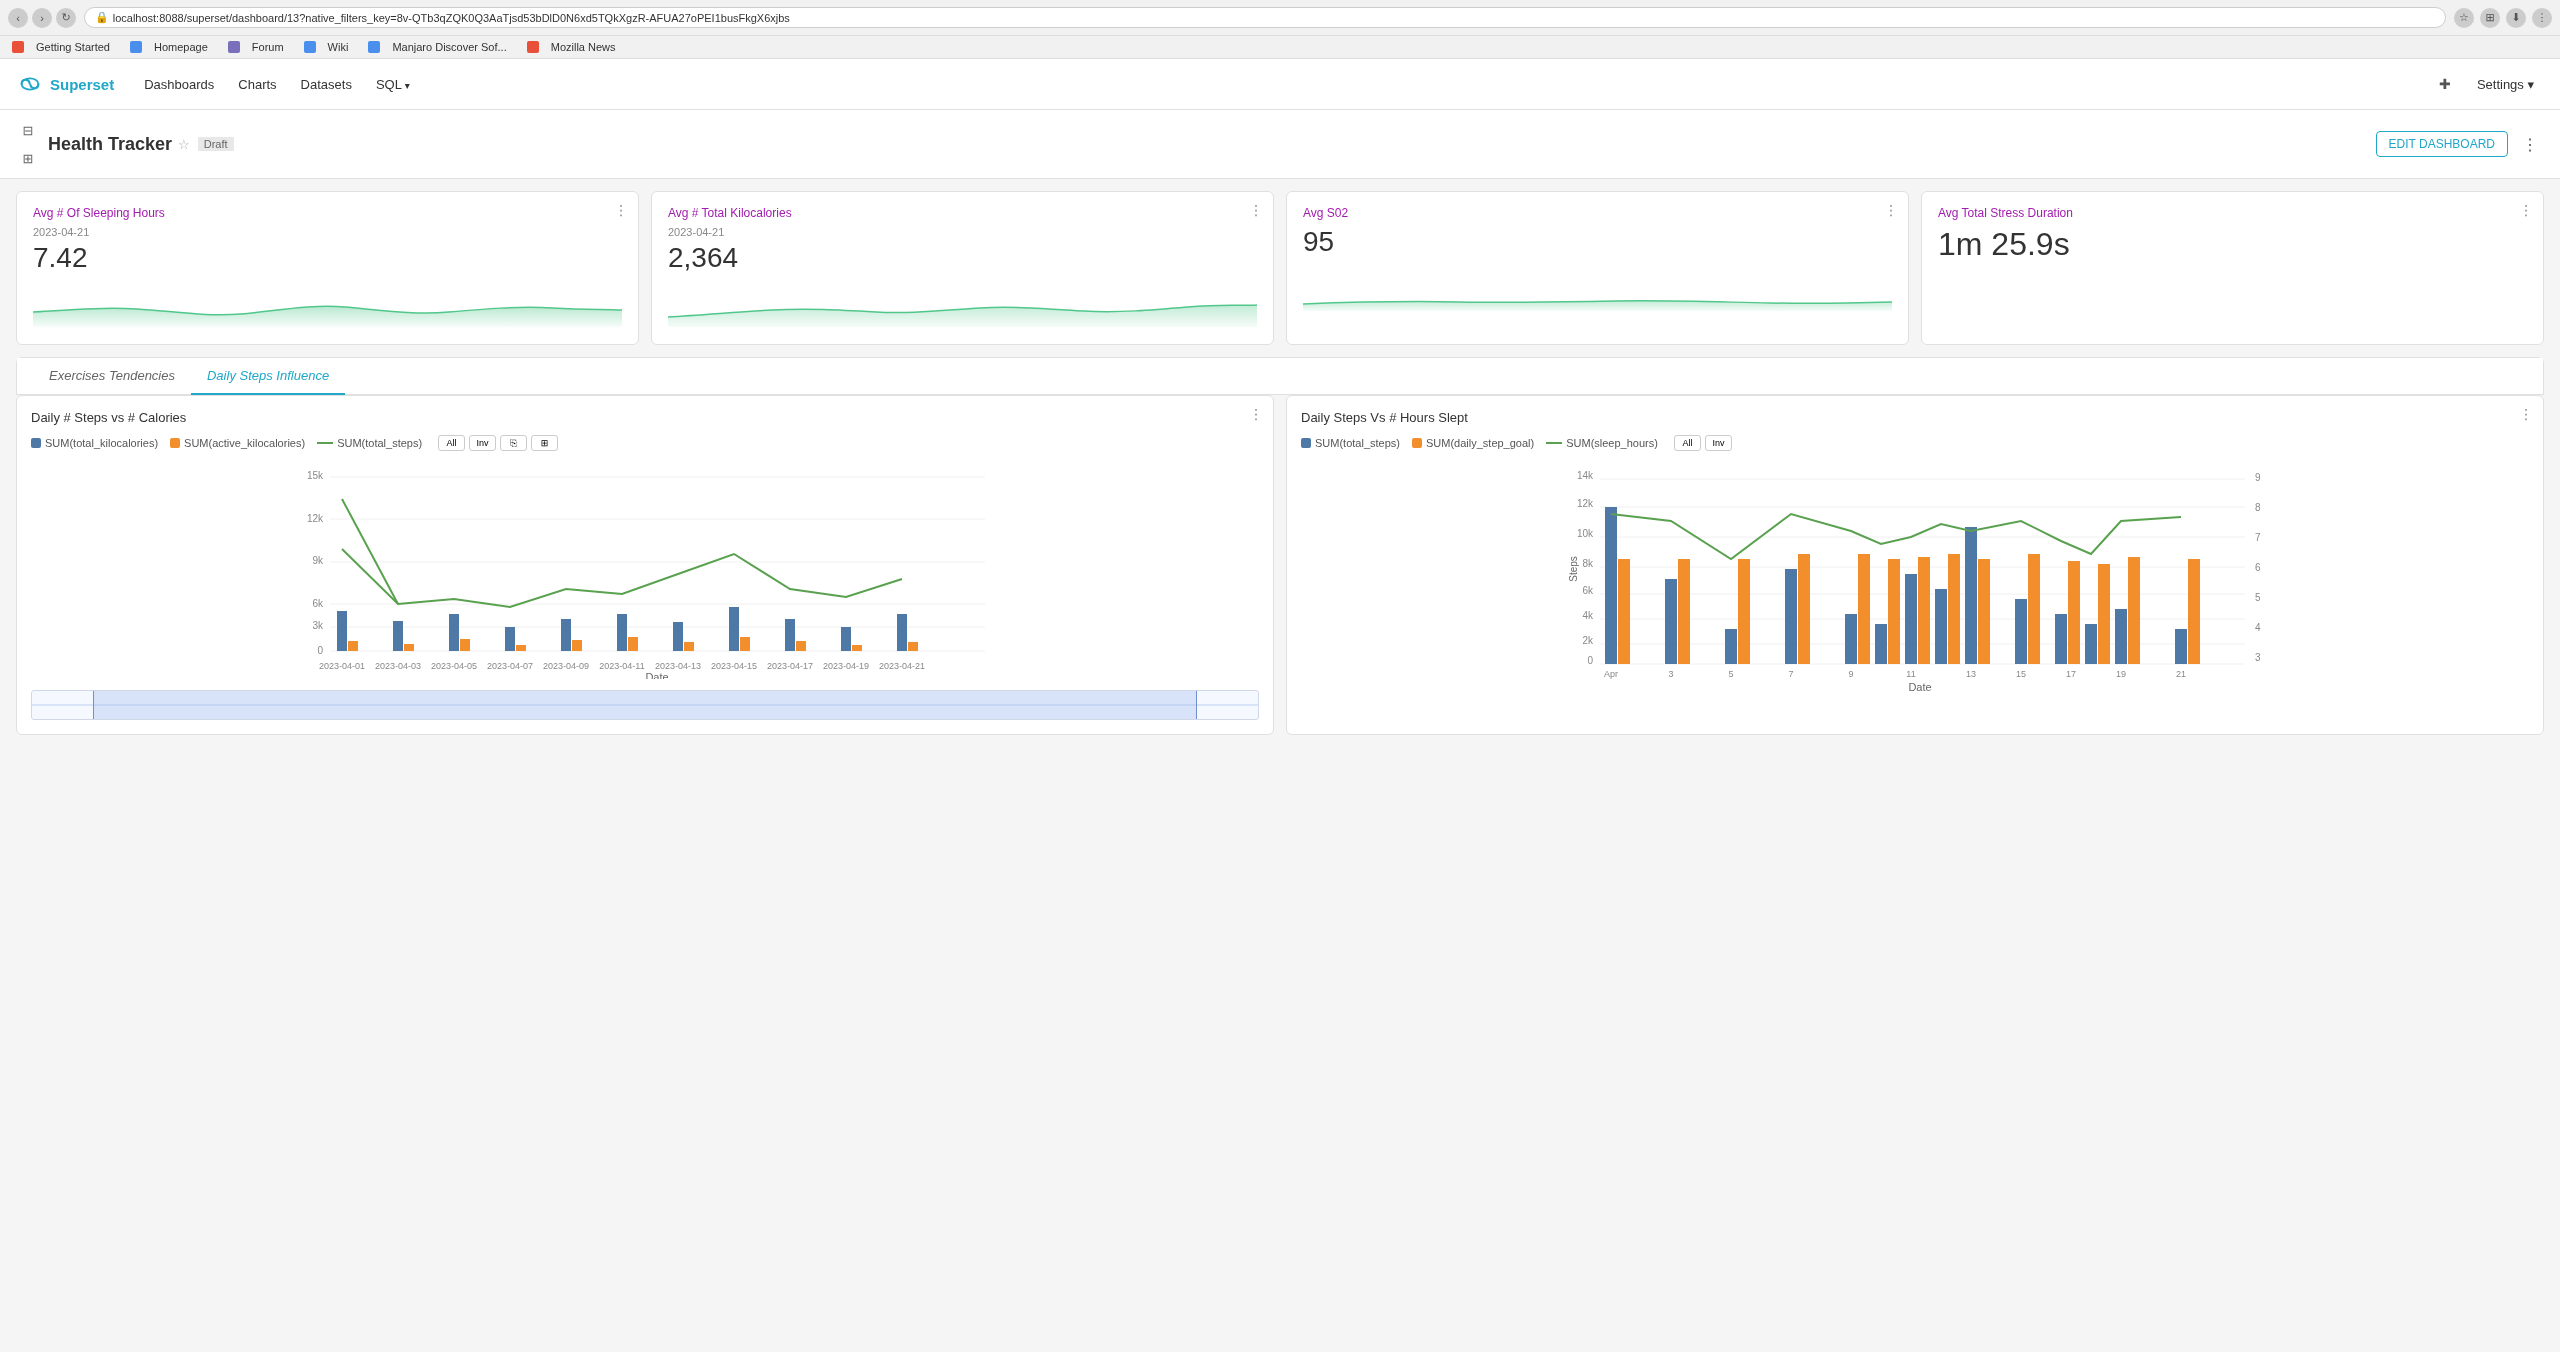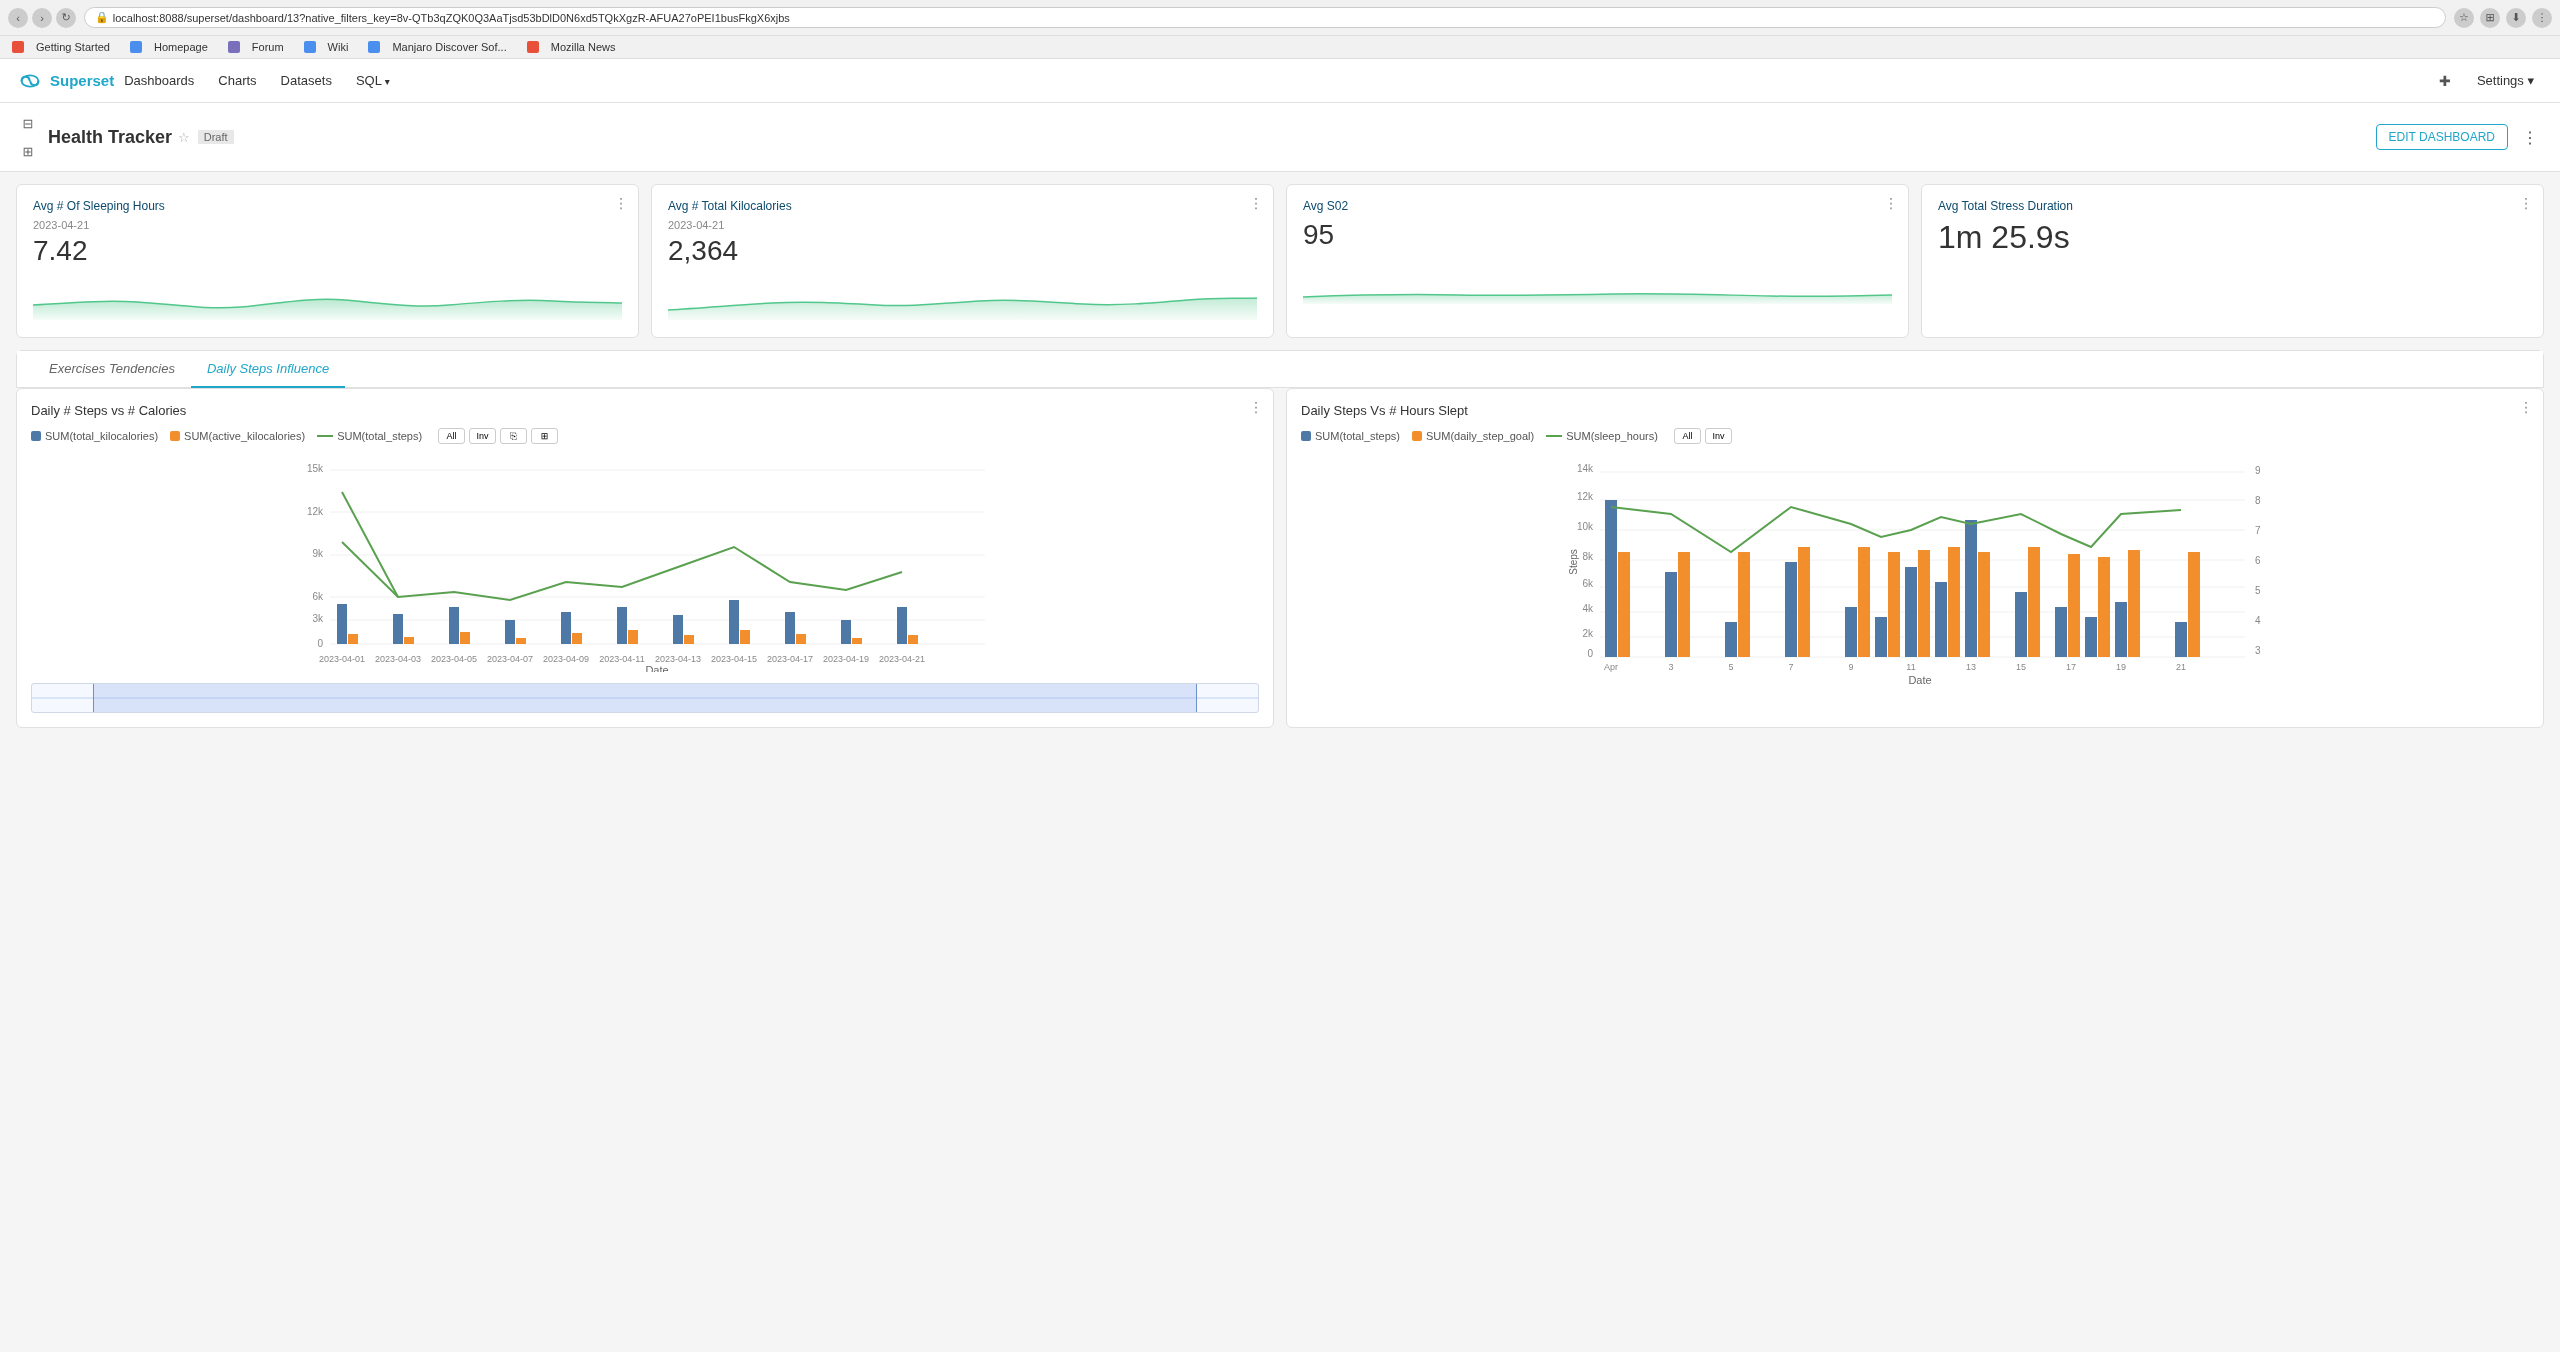--- a/index.html
+++ b/index.html
@@ -8,21 +8,21 @@
     
     .browser-bar { background: #f1f1f1; padding: 6px 8px; display: flex; align-items: center; gap: 8px; border-bottom: 1px solid #ddd; height: 36px; }
     .browser-controls { display: flex; gap: 4px; align-items: center; }
     .browser-btn { width: 20px; height: 20px; border-radius: 50%; border: none; background: #ccc; cursor: pointer; font-size: 11px; display: flex; align-items: center; justify-content: center; color: #555; }
     .address-bar { flex: 1; background: white; border: 1px solid #ccc; border-radius: 12px; padding: 3px 10px; font-size: 11px; color: #333; display: flex; align-items: center; gap: 4px; }
     .bookmarks-bar { background: #f1f1f1; padding: 4px 8px; display: flex; gap: 12px; border-bottom: 1px solid #ddd; font-size: 11px; }
     .bookmark-item { display: flex; align-items: center; gap: 12px; color: #333; cursor: pointer; padding: 1px 4px; border-radius: 3px; }
     .bookmark-icon { width: 12px; height: 12px; border-radius: 2px; }
 
     
-    .app-header { background: white; border-bottom: 1px solid #e0e0e0; padding: 0 16px; display: flex; align-items: center; height: 44px; }
+    .app-header { background: white; border-bottom: 1px solid #e0e0e0; padding: 0 16px; display: flex; align-items: center; height: 51px; gap: 20px; }
     .app-logo { display: flex; align-items: center; gap: 6px; font-weight: 600; font-size: 15px; color: #20a7c9; }
     .logo-icon { width: 28px; height: 16px; }
     .nav-items { display: flex; gap: 4px; }
     .nav-item { padding: 6px 10px; border-radius: 4px; cursor: pointer; font-size: 13px; color: #333; }
     .nav-item.has-arrow::after { content: ' ▾'; font-size: 10px; }
     .header-right { margin-left: auto; display: flex; gap: 8px; align-items: center; }
     .header-icon-btn { width: 28px; height: 28px; border-radius: 50%; border: none; background: none; cursor: pointer; display: flex; align-items: center; justify-content: center; font-size: 14px; color: #555; }
     .settings-btn { padding: 4px 10px; border-radius: 4px; border: none; background: none; cursor: pointer; font-size: 13px; color: #333; }
 
     
@@ -32,21 +32,21 @@
     .star-btn { margin-left: 6px; background: none; border: none; cursor: pointer; color: #aaa; font-size: 13px; }
     .edit-btn { margin-left: auto; background: white; border: 1px solid #20a7c9; color: #20a7c9; padding: 5px 12px; border-radius: 4px; cursor: pointer; font-size: 12px; font-weight: 500; }
     .more-btn { margin-left: 8px; background: none; border: none; cursor: pointer; color: #555; font-size: 16px; padding: 2px 6px; }
 
     
     .dashboard-content { padding: 12px 16px; background: #f5f5f5; min-height: calc(100vh - 130px); }
 
     
     .metric-cards { display: grid; grid-template-columns: repeat(4, 1fr); gap: 12px; margin-bottom: 12px; }
     .metric-card { background: white; border-radius: 6px; padding: 14px 16px; border: 1px solid #e0e0e0; position: relative; min-height: 120px; }
-    .metric-title { font-size: 12px; color: #0c4a6e; margin-bottom: 6px; }
+    .metric-title { font-size: 12px; color: #a21caf; margin-bottom: 6px; }
     .metric-date { font-size: 11px; color: #888; margin-bottom: 4px; }
     .metric-value { font-size: 28px; font-weight: 300; color: #333; margin-bottom: 8px; }
     .metric-value.large { font-size: 32px; }
     .card-menu { position: absolute; top: 10px; right: 10px; background: none; border: none; cursor: pointer; color: #888; font-size: 14px; }
     .sparkline { width: 100%; height: 45px; }
 
     
     .tabs-container { background: #86efac; border-radius: 6px 6px 0 0; border: 1px solid #e0e0e0; border-bottom: none; font-style: italic; }
     .tabs { display: flex; padding: 0 16px; border-bottom: 1px solid #e0e0e0; background: white; }
     .tab { padding: 10px 16px; cursor: pointer; font-size: 13px; color: #666; border-bottom: 2px solid transparent; margin-bottom: -1px; }

